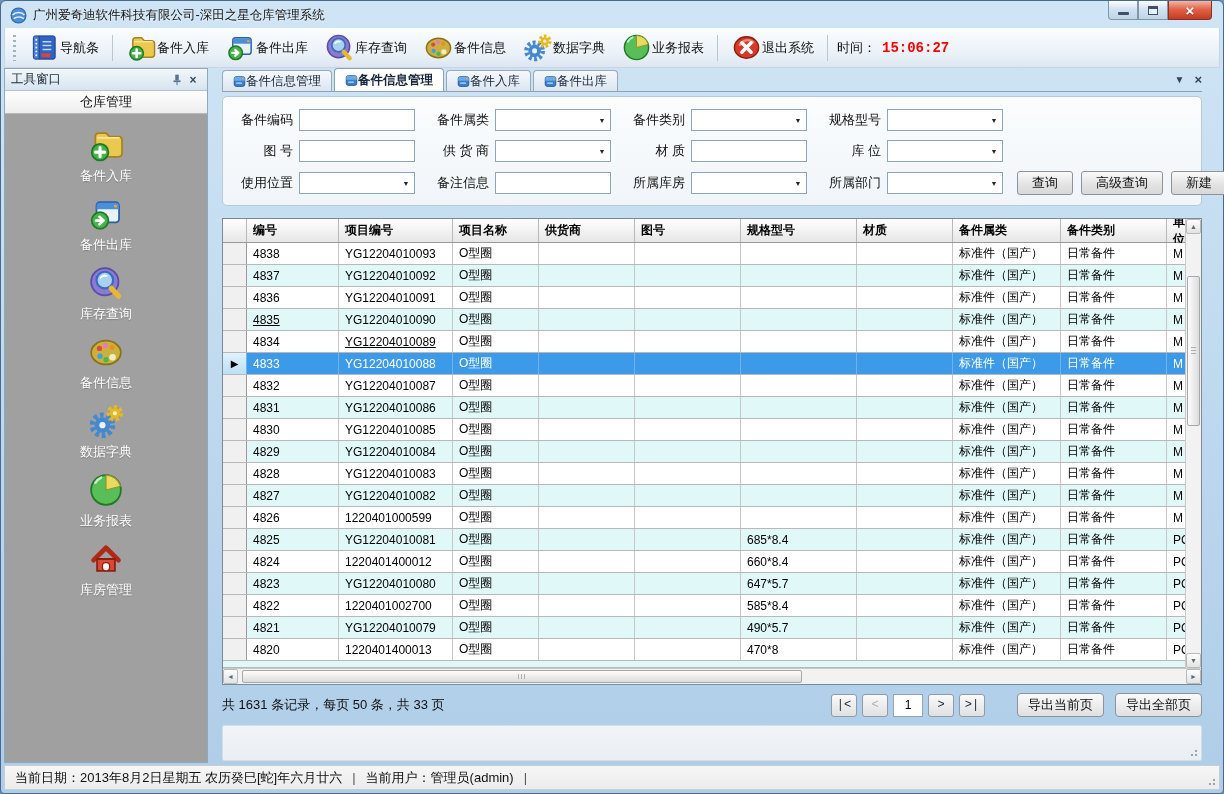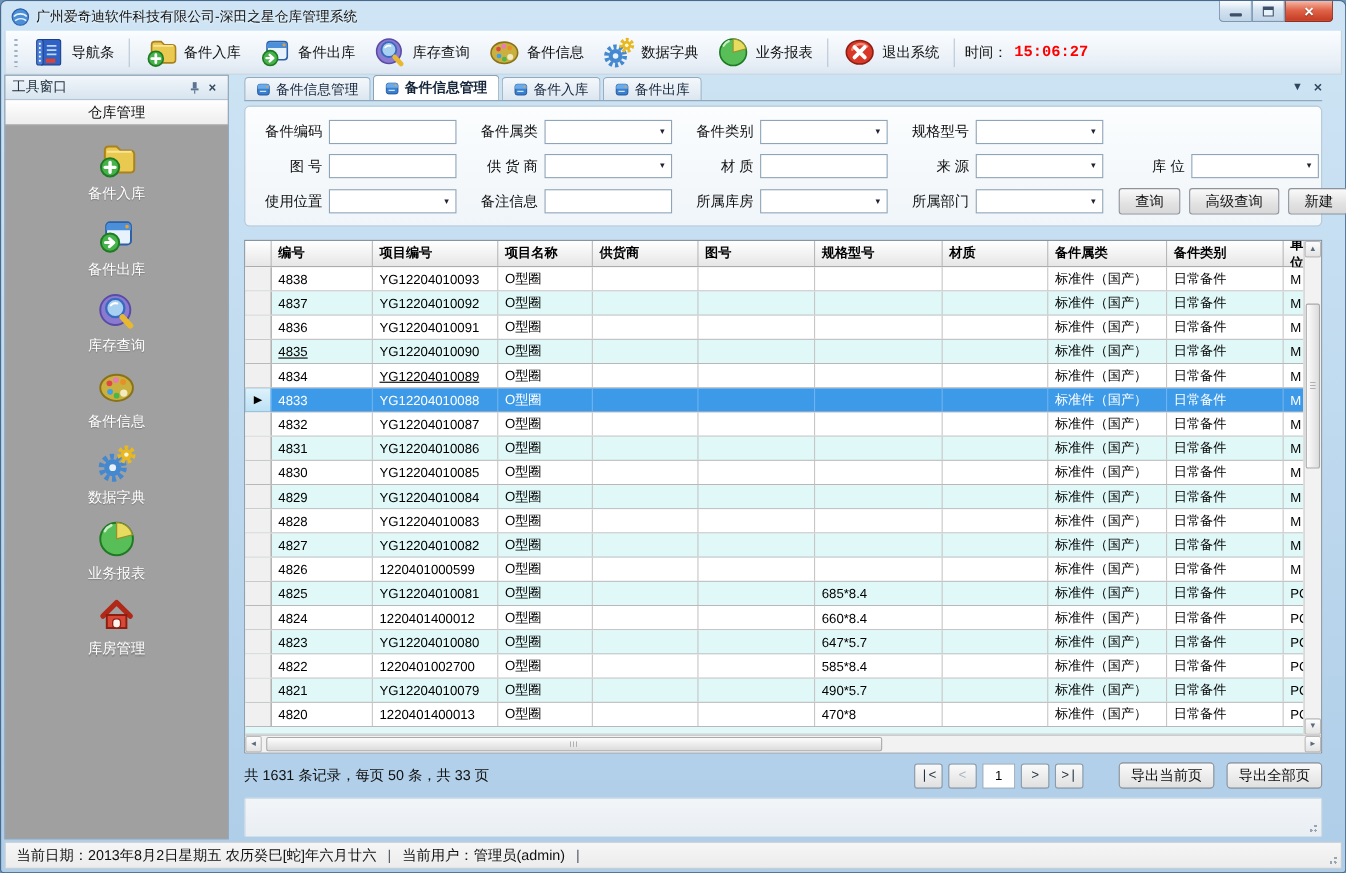--- a/index.html
+++ b/index.html
@@ -18,21 +18,21 @@
   .glyph-max { width:10px; height:9px; border:1px solid #3C5068; border-top:3px solid #3C5068; background:#E8F2FA; }
   .glyph-close { color:#fff; font-size:15px; font-weight:bold; line-height:1; text-shadow:0 1px 1px rgba(0,0,0,.4); }
 
   
   .menubar { height:27px; background:linear-gradient(#FAFCFE,#EDF2F7); border:1px solid #C9D6E2; border-bottom:1px solid #C0CCD8; display:flex; align-items:center; padding-left:14px; }
   .menu-item { font-size:13px; color:#101010; padding:4px 10px; margin-right:14px; cursor:default; }
 
   
   .toolbar { height:40px; background:linear-gradient(#FBFDFF,#E9F0F7 70%,#DDE7F1); border:1px solid #C9D6E2; border-top:none; display:flex; align-items:center; padding:0 6px; }
   .tb-grip { width:5px; height:26px; margin:0 5px 0 2px; background:repeating-linear-gradient(#9FB2C4 0 2px, transparent 2px 5px); width:3px; }
-  .tb-item { display:flex; align-items:center; gap:5px; padding:3px 8px; border-radius:3px; cursor:default; }
+  .tb-item { display:flex; align-items:center; padding:3px 8px; border-radius:3px; cursor:default; }
   .tb-label { font-size:13px; color:#101010; }
   .tb-sep { width:1px; height:26px; background:#B9C6D3; margin:0 5px; }
   .tb-time-label { font-size:13px; color:#101010; }
   .tb-time { font-size:14px; font-weight:bold; font-family:"Liberation Mono","DejaVu Sans Mono",monospace; }
   .icon32 { width:31px; height:31px; display:block; }
 
   
   .main { flex:1; display:flex; min-height:0; }
 
   
@@ -43,21 +43,21 @@
   .sb-group { height:23px; background:linear-gradient(#FFFFFF,#EDEDED); border-bottom:1px solid #B8B8B8; display:flex; align-items:center; justify-content:center; font-size:13px; color:#101010; }
   .sb-body { flex:1; background:#A0A0A0; padding-top:12px; overflow:hidden; }
   .sb-item { display:flex; flex-direction:column; align-items:center; margin-bottom:10px; cursor:pointer; }
   .sb-item .icon38 { width:38px; height:38px; display:block; }
   .sb-label { margin-top:3px; font-size:13px; color:#FFFFFF; text-shadow:0 1px 1px rgba(0,0,0,.25); }
 
   
   .content { flex:1; display:flex; flex-direction:column; padding:0 18px 0 14px; min-width:0; }
 
   .tabstrip { height:23px; display:flex; align-items:flex-end; border-bottom:1px solid #8CA2B6; position:relative; margin-top:1px; }
-  .tab { display:flex; align-items:center; gap:5px; height:21px; padding:0 10px; margin-right:2px; font-size:12.5px; color:#15253A;
+  .tab { display:flex; align-items:center; height:21px; padding:0 10px; margin-right:2px; font-size:12.5px; color:#15253A;
          background:linear-gradient(#F4F8FC,#DCE6F0); border:1px solid #96A8BA; border-bottom:none; border-radius:4px 4px 0 0; cursor:pointer; }
   .tab.active { background:#FFFFFF; font-weight:bold; height:23px; border-color:#8CA2B6; }
   .tab-ico { width:13px; height:13px; }
   .tabstrip-ctrls { position:absolute; right:0; top:3px; display:flex; gap:10px; align-items:center; }
   .ts-ctrl { font-size:10px; color:#30455C; cursor:default; }
   .ts-ctrl.x { font-size:13px; font-weight:bold; }
 
   
   .form-panel { margin-top:4px; background:linear-gradient(#FBFDFE,#F0F5F9); border:1px solid #B9C9D8; border-radius:5px; padding:12px 8px 10px 10px; }
   .form-row { display:flex; gap:14px; margin-bottom:9px; }
@@ -410,27 +410,20 @@
           <div class="fpair">
               <span class="flabel">供 货 商</span>
             <div class="combo">
                 <div class="combo-val"></div>
                 <div class="combo-btn">▼</div>
               </div>
             </div>
           <div class="fpair">
               <span class="flabel">材  质</span>
               <input class="txt" style="">
-            </div>
-          <div class="fpair">
-              <span class="flabel">来  源</span>
-            <div class="combo">
-                <div class="combo-val"></div>
-                <div class="combo-btn">▼</div>
-              </div>
             </div>
           <div class="fpair">
               <span class="flabel">库  位</span>
             <div class="combo">
                 <div class="combo-val"></div>
                 <div class="combo-btn">▼</div>
               </div>
             </div>
         </div>
         <div class="form-row">

